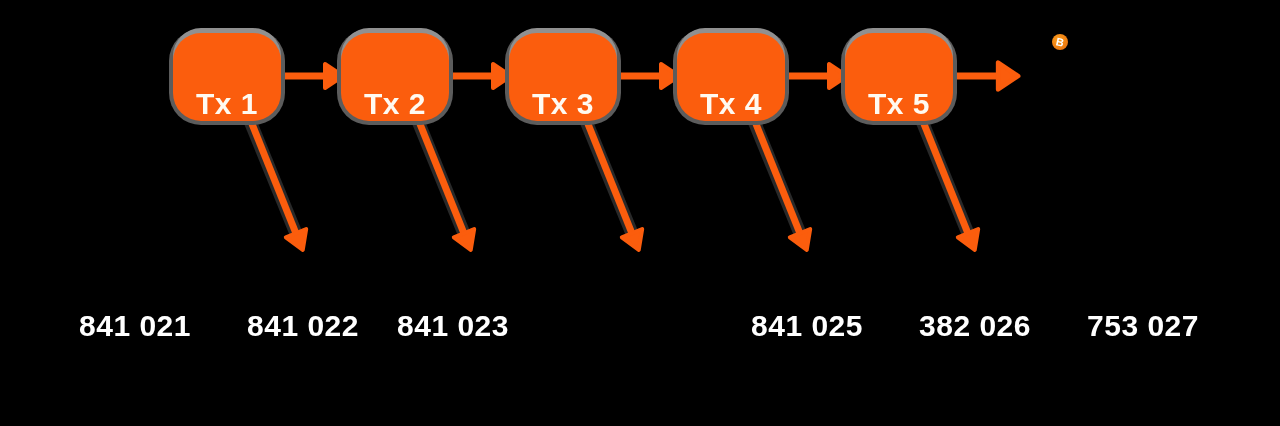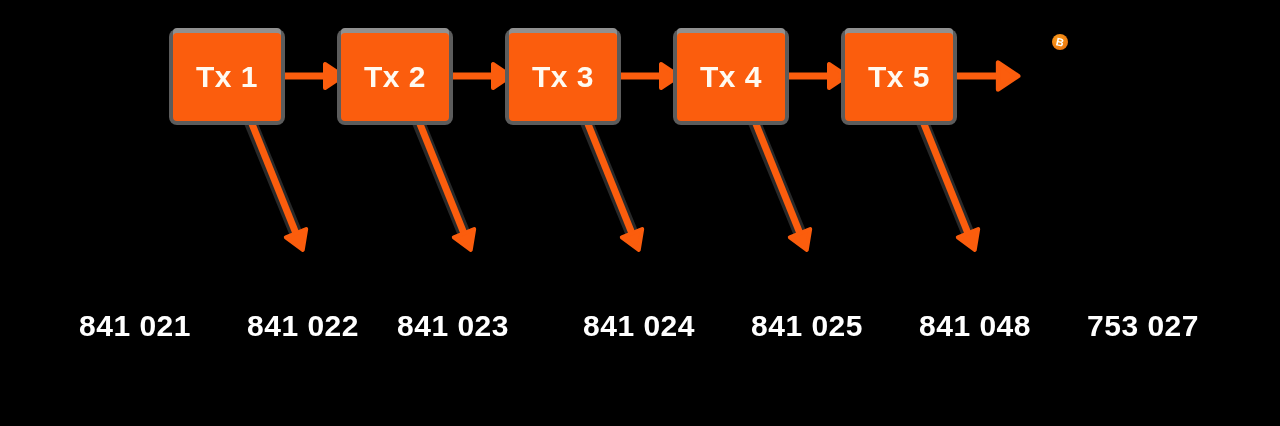--- a/index.html
+++ b/index.html
@@ -37,25 +37,25 @@
     fill: var(--accent, #FB5D0D);
     stroke: var(--accent, #FB5D0D);
     stroke-width: 4;
     stroke-linejoin: round;
   }
   .tx-box {
     position: absolute;
     top: 33px;
     width: 108px;
     height: 88px;
-    border-radius: 4px;
+    border-radius: 28px;
     background: var(--accent, #FB5D0D);
     box-shadow: 0 -5px 0 0 var(--halo-light, #8f8f8f), 0 0 0 4px var(--halo, #5c5c5c);
     display: flex;
-    align-items: center;
+    align-items: flex-end;
     justify-content: center;
     z-index: 2;
   }
   .tx-box .tx-label {
     color: var(--box-text, #FFFAF1);
     font-size: 30px;
     font-weight: bold;
     letter-spacing: 0.5px;
   }
   .block-label {
@@ -161,18 +161,17 @@
     <span class="tx-label">Tx 5</span>
   </div>
 
   <div class="btc-icon">
     <span class="btc-symbol">B</span>
   </div>
 
   <div class="block-label" style="left:51px">841 021</div>
   <div class="block-label" style="left:219px">841 022</div>
   <div class="block-label" style="left:369px">841 023</div>
-  <div class="block-label" style="left:555px">841 024</div>
   <div class="block-label" style="left:723px">841 025</div>
-  <div class="block-label" style="left:891px">841 048</div>
+  <div class="block-label" style="left:891px">382 026</div>
   <div class="block-label" style="left:1059px">753 027</div>
 
 </div>
 
 </body></html>

